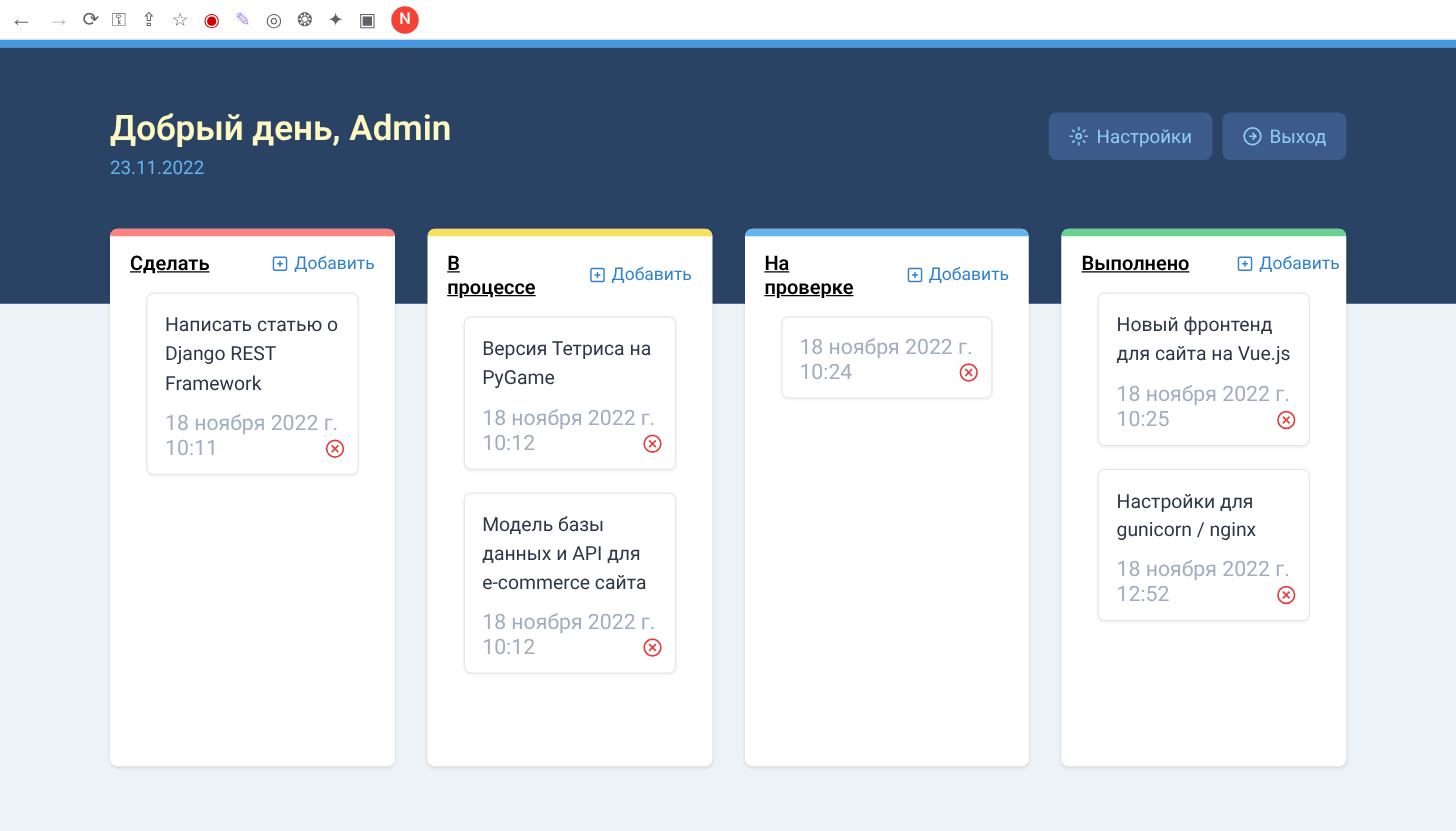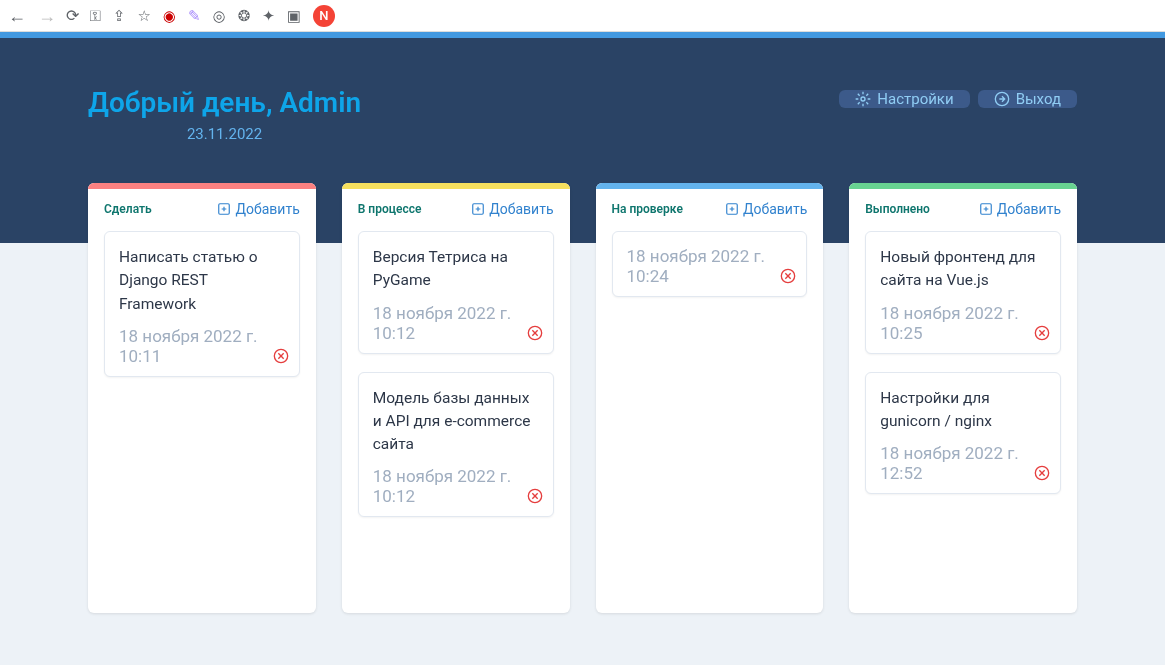--- a/index.html
+++ b/index.html
@@ -14,39 +14,39 @@
 .addr-warn { display: flex; align-items: center; gap: 6px; }
 .addr-sep { color: #ccc; }
 .ext-icons { display: flex; gap: 12px; align-items: center; color: #5f6368; font-size: 15px; }
 .profile-badge { width: 22px; height: 22px; border-radius: 50%; background: #f44336; color: #fff; display: flex; align-items: center; justify-content: center; font-size: 13px; font-weight: 500; }
 
 
 .top-bar { height: 6px; background: #4299e1; }
 
 
 .header { background: #2a4365; padding: 48px 88px 100px; display: flex; justify-content: space-between; align-items: flex-start; }
-.greeting h1 { color: #0ea5e9; font-size: 28px; font-weight: 600; }
-.greeting .date { color: #63b3ed; font-size: 15px; margin-top: 6px; text-align: center; }
+.greeting h1 { color: #fef9c3; font-size: 28px; font-weight: 600; }
+.greeting .date { color: #63b3ed; font-size: 15px; margin-top: 6px; }
 .header-actions { display: flex; gap: 8px; margin-top: 4px; }
-.header-btn { background: #3c5a8a; color: #90cdf4; border: none; padding: 0 16px; border-radius: 6px; font-size: 15px; display: flex; align-items: center; gap: 6px; cursor: pointer; }
+.header-btn { background: #3c5a8a; color: #90cdf4; border: none; padding: 10px 16px; border-radius: 6px; font-size: 15px; display: flex; align-items: center; gap: 6px; cursor: pointer; }
 .header-btn svg { width: 16px; height: 16px; }
 
 
 .board { display: flex; gap: 26px; padding: 0 88px; margin-top: -60px; }
 .column { flex: 1; background: #fff; border-radius: 6px; box-shadow: 0 1px 3px rgba(0,0,0,0.1); min-height: 430px; overflow: hidden; }
 .col-accent { height: 6px; }
 .col-accent.red { background: #fc8181; }
 .col-accent.yellow { background: #f6e05e; }
 .col-accent.blue { background: #63b3ed; }
 .col-accent.green { background: #68d391; }
 .col-header { display: flex; justify-content: space-between; align-items: center; padding: 12px 16px 14px; }
-.col-title { font-size: 12px; font-weight: 600; color: #0f766e; }
+.col-title { font-size: 16px; font-weight: 600; color: #000000; text-decoration: underline; }
 .add-btn { color: #3182ce; font-size: 14px; display: flex; align-items: center; gap: 4px; cursor: pointer; margin-left: 38px; }
 .add-btn svg { width: 14px; height: 14px; }
-.cards { padding: 0 16px 12px; display: flex; flex-direction: column; gap: 18px; align-items: center; }
+.cards { padding: 0 29px 12px; display: flex; flex-direction: column; gap: 18px; align-items: center; }
 .card { background: #fff; border: 1px solid #e2e8f0; border-radius: 6px; padding: 14px 14px 10px; box-shadow: 0 1px 2px rgba(0,0,0,0.05); position: relative; }
 .card-title { font-size: 15.5px; color: #2d3748; line-height: 1.5; margin-bottom: 10px; }
 .card-date { font-size: 17px; color: #a0aec0; }
 .card-delete { position: absolute; right: 10px; bottom: 8px; color: #e53e3e; cursor: pointer; }
 .card-delete svg { width: 16px; height: 16px; }
 </style>
 </head>
 <body>
 
 <div class="browser-chrome">

